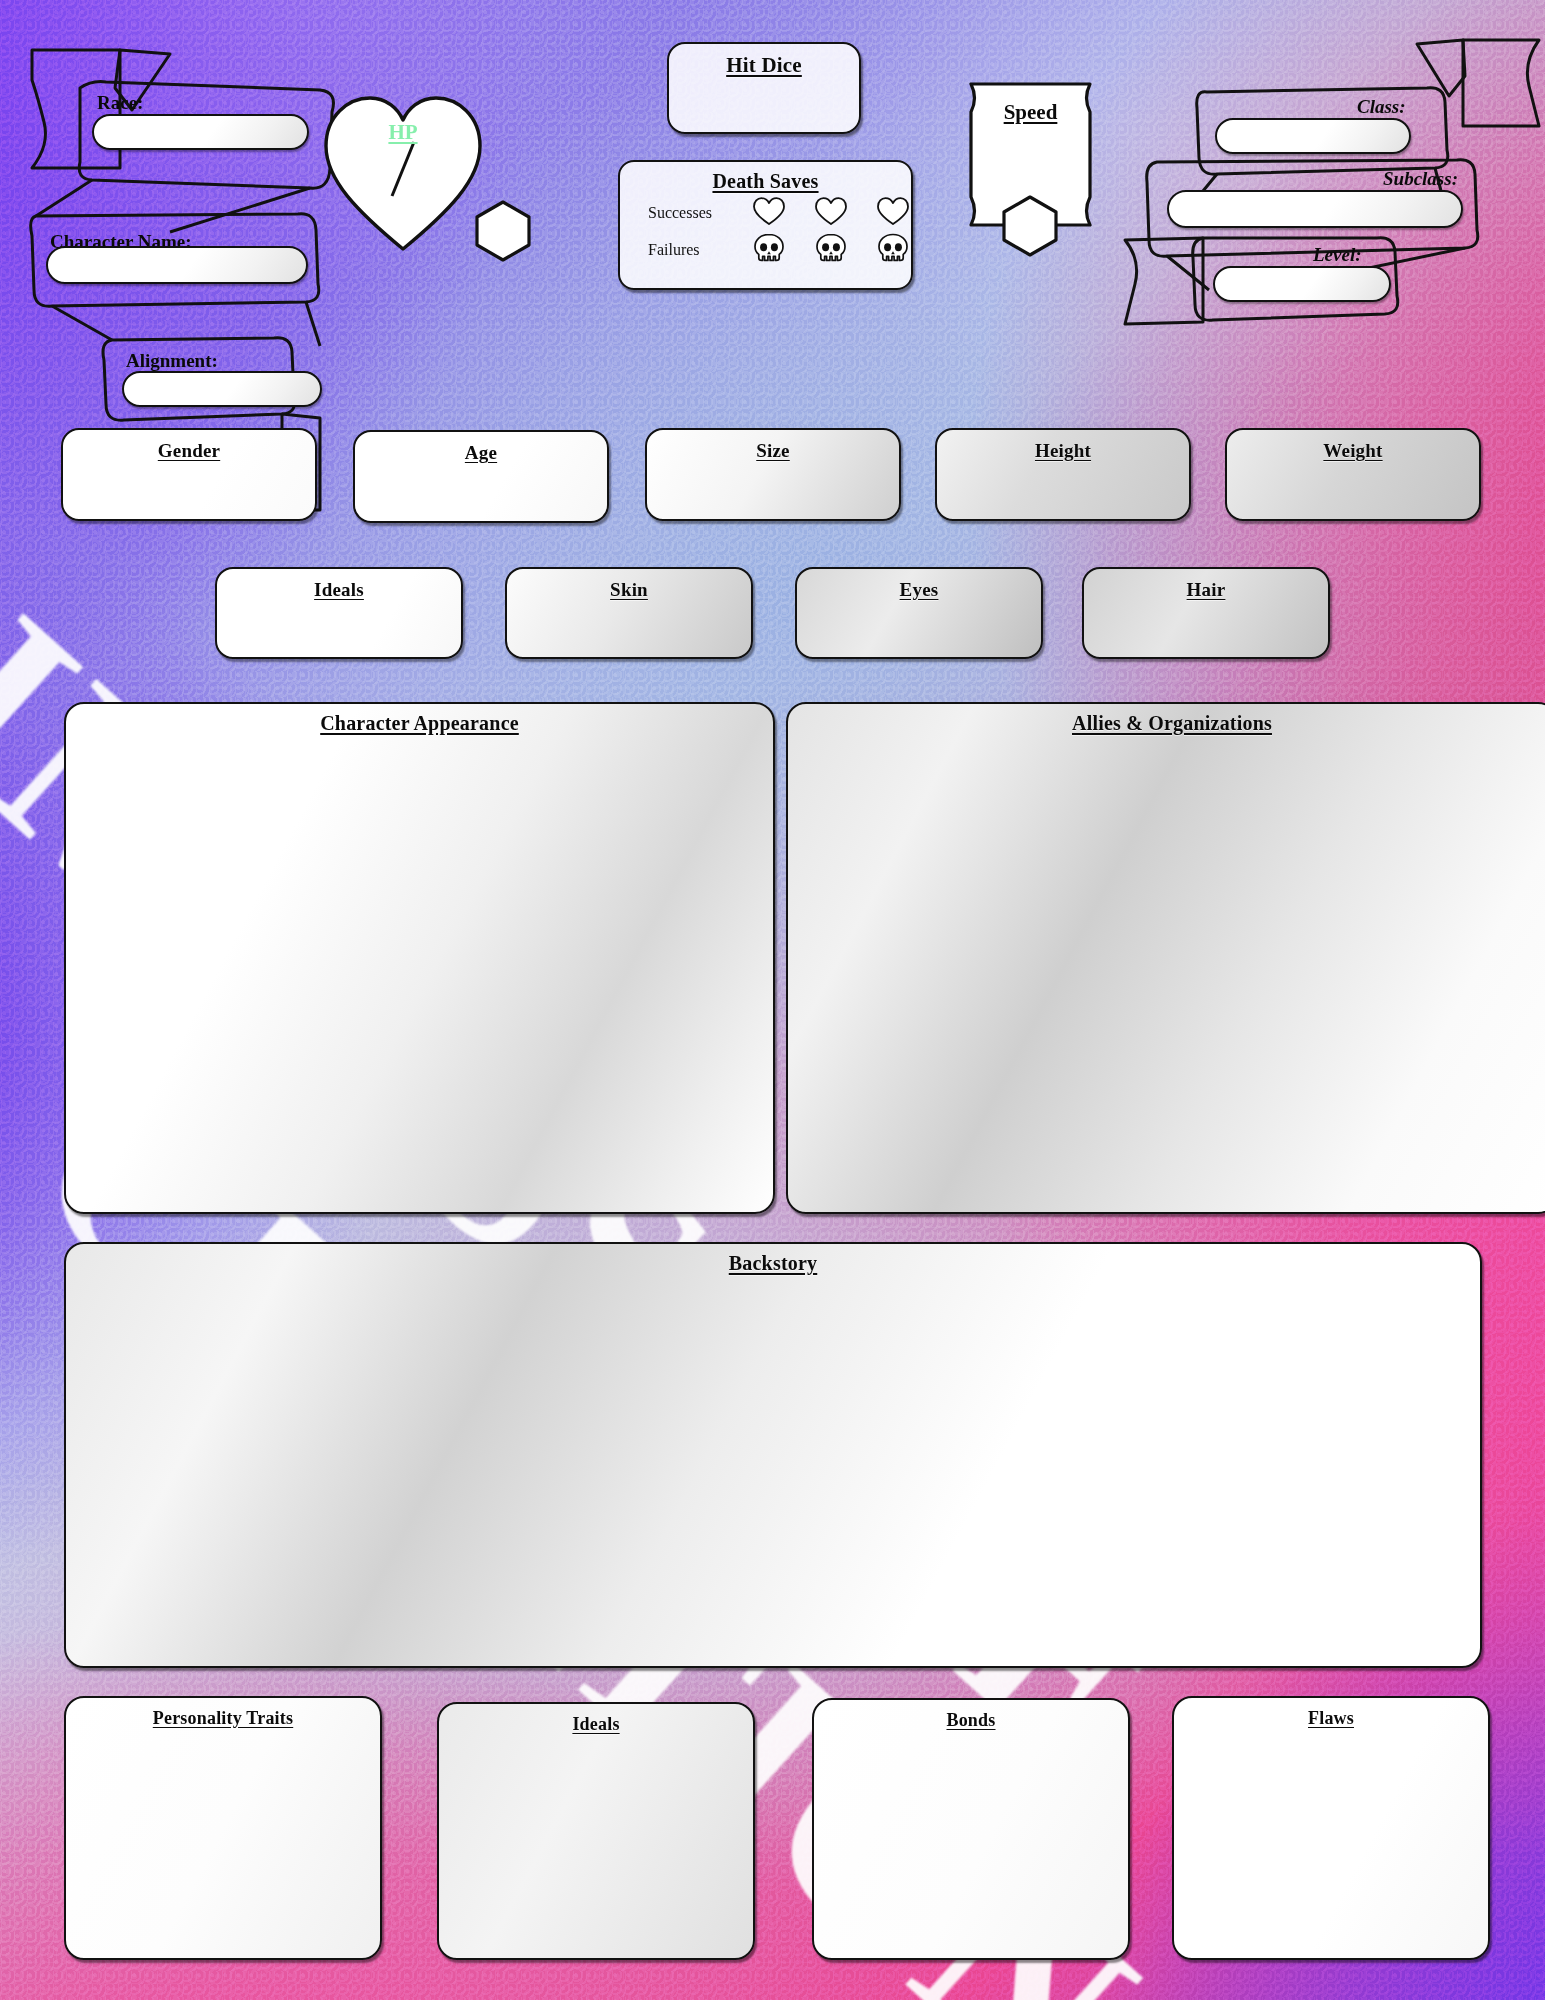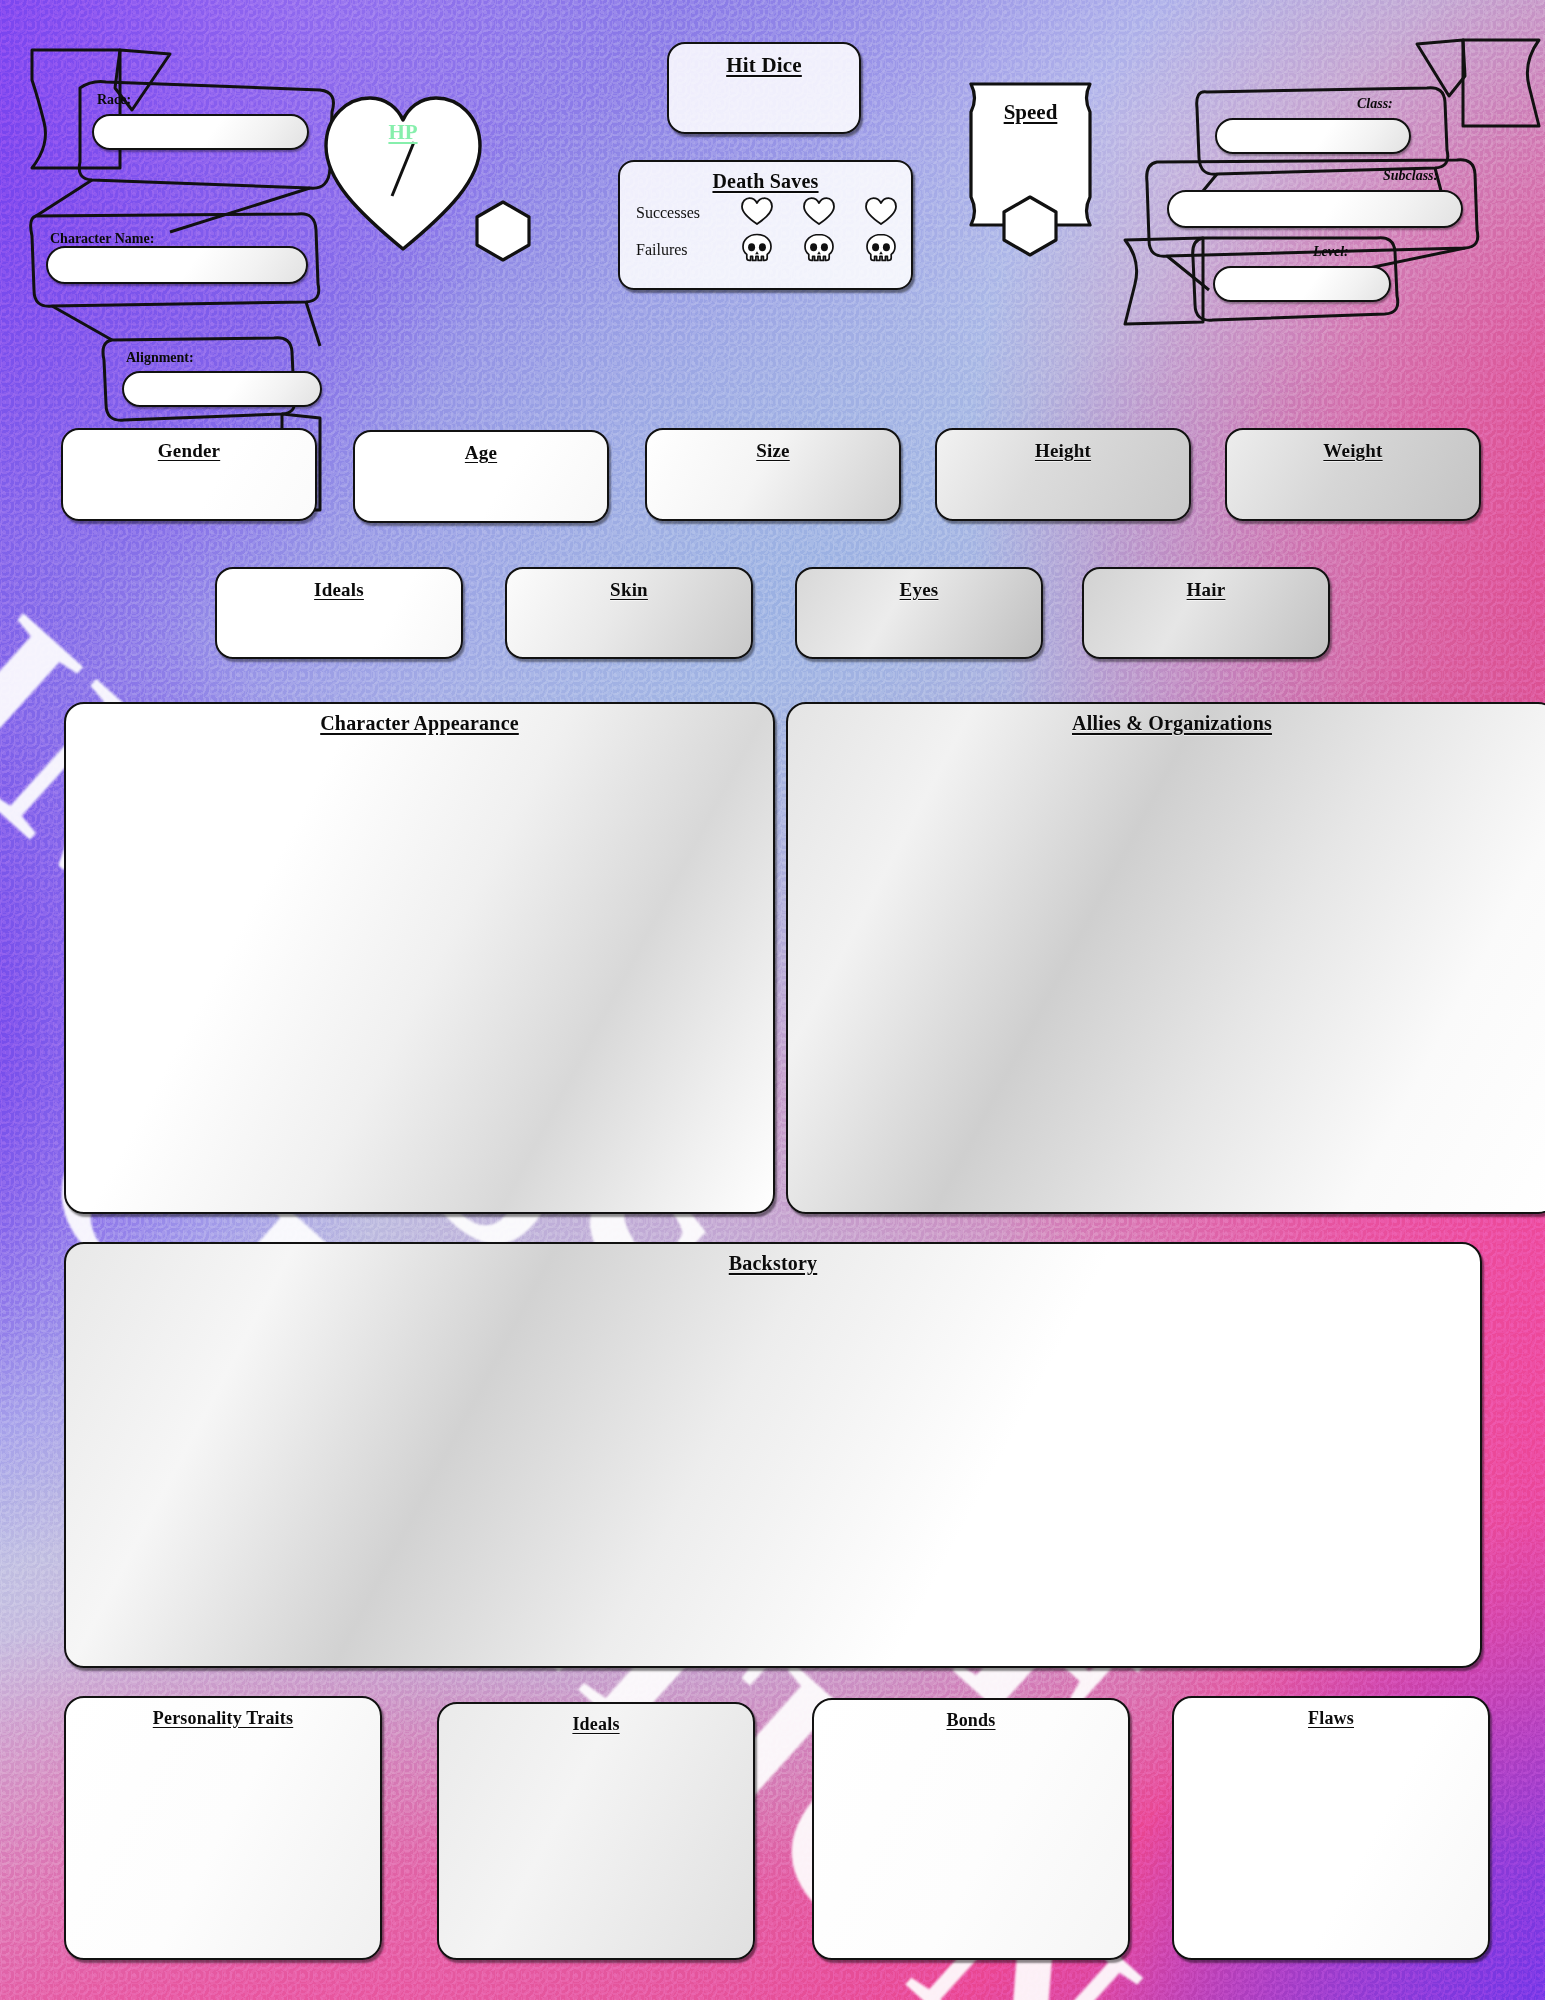--- a/index.html
+++ b/index.html
@@ -80,21 +80,21 @@
     font-family:"Liberation Serif","DejaVu Serif",serif;
     letter-spacing:.2px;
     text-shadow:0 1px 0 rgba(255,255,255,.6);
   }
 
   
   .ribbonwrap { position:absolute; }
   .ribbonwrap svg { position:absolute; left:0; top:0; overflow:visible; }
   .rlabel {
     position:absolute; z-index:3;
-    font-size:14px; font-weight:700; color:#0a0a0a;
+    font-size:19px; font-weight:700; color:#0a0a0a;
     font-family:"Liberation Serif","DejaVu Serif",serif;
     white-space:nowrap;
   }
   .rfield {
     position:absolute; z-index:3;
     background:linear-gradient(125deg,#fff 0%,#fff 55%,#f2f2f2 78%,#e2e2e2 100%);
     border:2.5px solid #111; border-radius:999px;
     box-shadow:1px 2px 2px rgba(0,0,0,.35);
   }
 
@@ -111,21 +111,21 @@
   #speed-box { position:absolute; left:953px; top:82px; width:155px; height:145px; z-index:3; }
   #speed-box .lbl {
     position:absolute; left:0; right:0; top:18px; text-align:center;
     font-size:21px; font-weight:700; text-decoration:underline;
     text-underline-offset:3px; color:#0b0b0b;
   }
 
   
   #death-saves { left:618px; top:160px; width:295px; height:130px; border-radius:16px; }
   #death-saves .dshdr { margin-top:8px; font-size:20px; }
-  .dsrow { display:flex; align-items:center; height:35px; padding-left:16px; margin-top:2px; }
+  .dsrow { display:flex; align-items:center; height:35px; padding-left:28px; margin-top:2px; }
   .dsrow .dslbl { width:98px; font-size:16px; color:#111; }
   .dsrow .marks { display:flex; gap:28px; margin-left:6px; }
 
   .trait-field {
     position:absolute; border:2.5px solid #111; border-radius:18px;
     box-shadow:2px 3px 2px rgba(0,0,0,.4);
   }
   .trait-field .hdr { margin-top:10px; font-size:19px; }
 
   .pane { border-radius:20px; }

